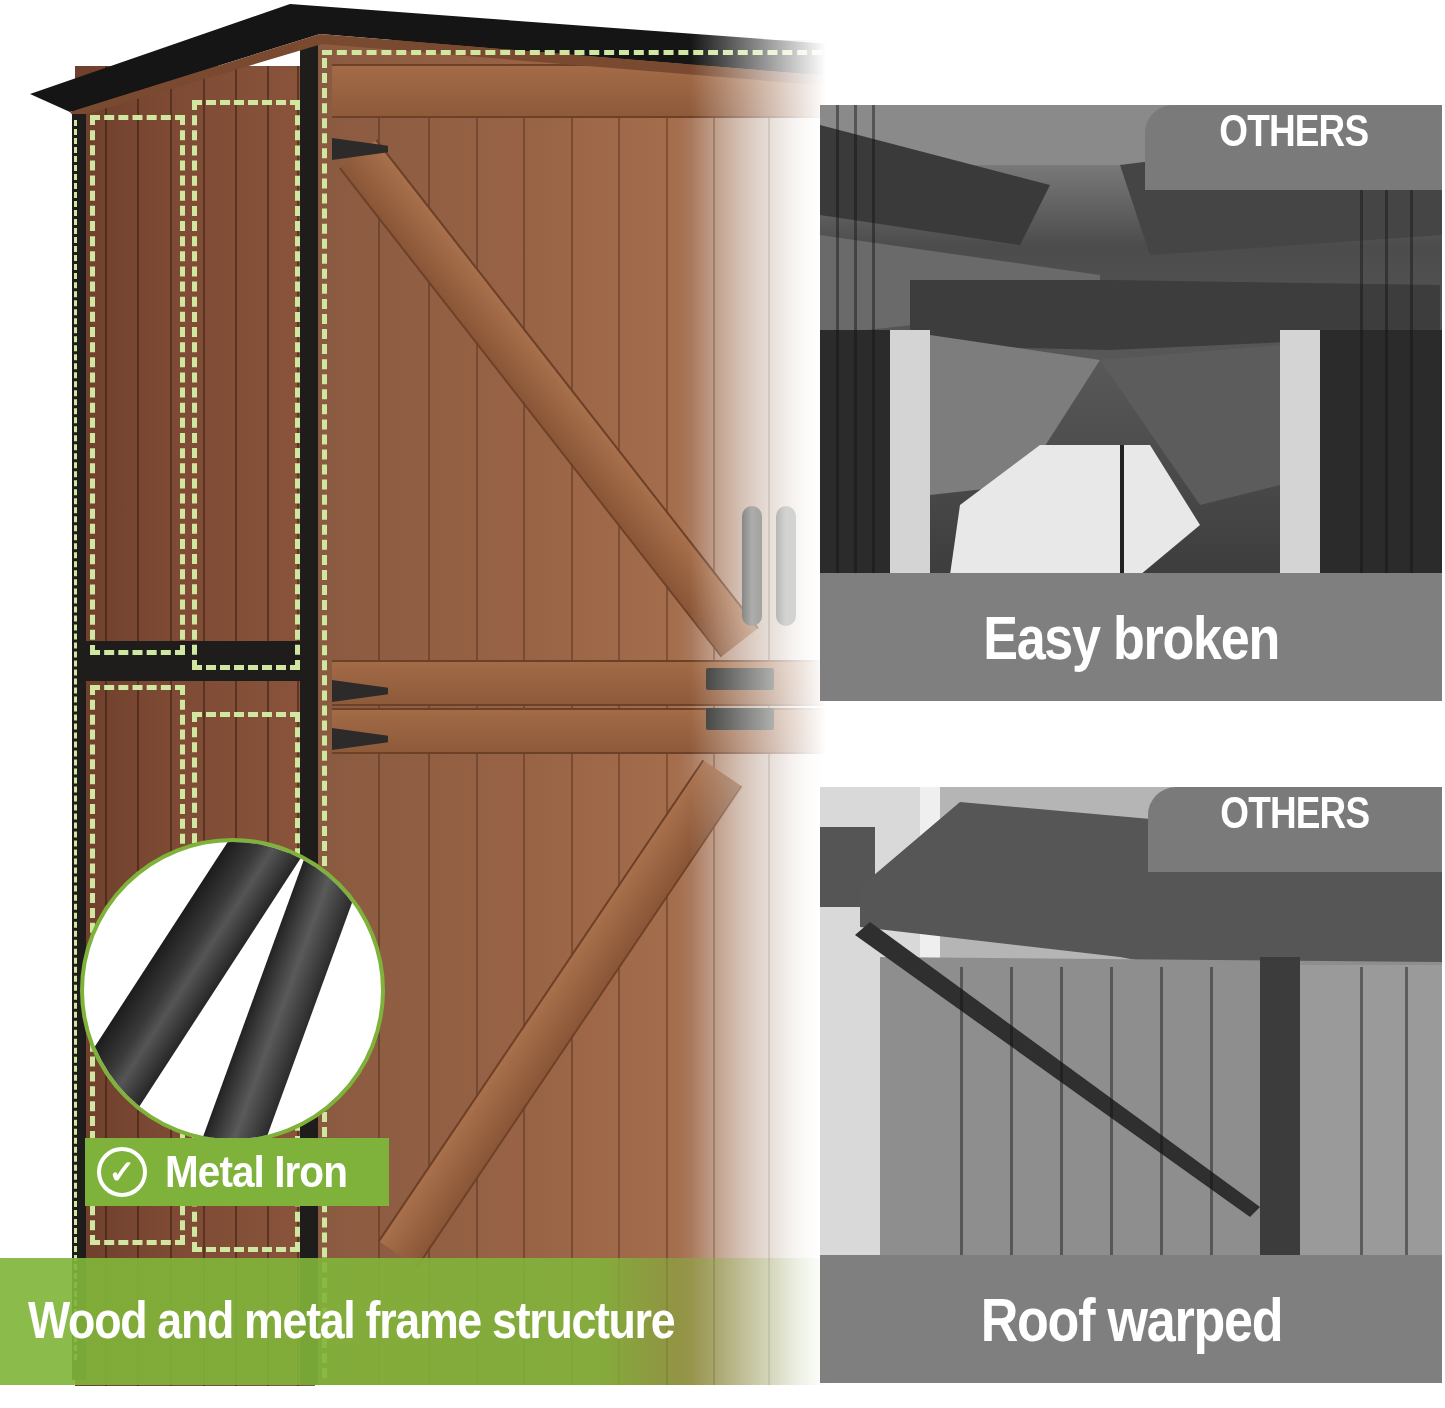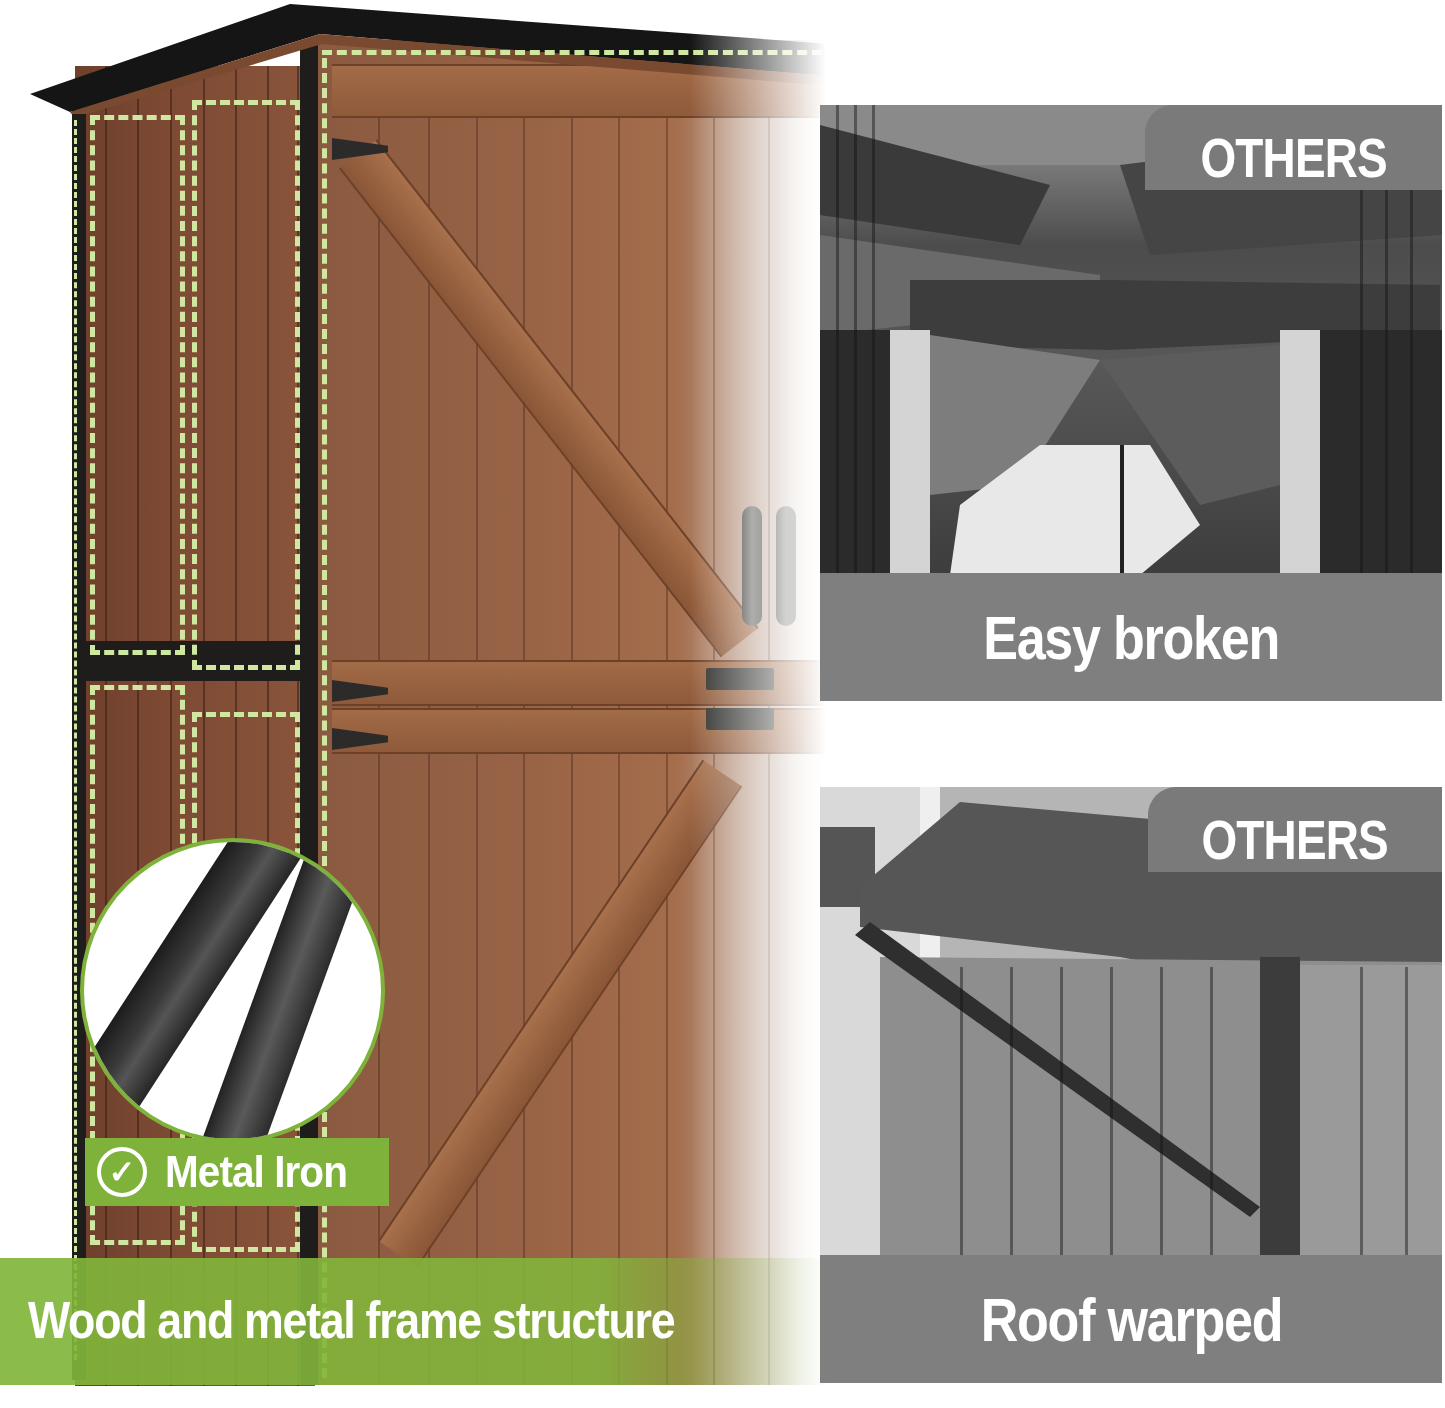--- a/index.html
+++ b/index.html
@@ -27,21 +27,21 @@
   .check{width:50px;height:50px;border-radius:50%;border:4px solid #fff;box-sizing:border-box;margin-left:12px;display:flex;align-items:center;justify-content:center;color:#fff;font-size:32px;font-weight:bold;}
   .metal-text{color:#fff;font-size:44px;font-weight:bold;margin-left:18px;letter-spacing:-1px;transform:scaleX(.92);transform-origin:left;}
   
   .banner{left:0;top:1258px;width:830px;height:127px;background:linear-gradient(90deg,rgba(129,181,58,.92) 0%,rgba(129,181,58,.88) 72%,rgba(129,181,58,.3) 88%,rgba(255,255,255,0) 100%);}
   .banner-text{left:28px;top:1290px;color:#fff;font-size:52px;font-weight:bold;letter-spacing:-1.5px;white-space:nowrap;transform:scaleX(.86);transform-origin:left;}
   
   .photo{left:820px;width:622px;background:#555;overflow:hidden;}
   .photo1{top:105px;height:470px;background:linear-gradient(180deg,#9a9a9a 0%,#4c4c4c 30%,#585858 55%,#3d3d3d 100%);}
   .photo2{top:787px;height:470px;background:linear-gradient(180deg,#cfcfcf 0%,#9d9d9d 20%,#8a8a8a 60%,#7c7c7c 100%);}
   .stripe{position:absolute;top:0;bottom:0;width:3px;background:rgba(20,20,20,.45);}
-  .badge{background:#7a7a7a;border-top-left-radius:28px;display:flex;align-items:flex-end;justify-content:center;color:#fff;font-size:56px;font-weight:bold;letter-spacing:-1px;}
+  .badge{background:#7a7a7a;border-top-left-radius:28px;display:flex;align-items:flex-start;justify-content:center;color:#fff;font-size:45px;font-weight:bold;letter-spacing:-1px;}
   .badge span{display:inline-block;transform:scaleX(.82);}
   .caption{left:820px;width:622px;height:128px;background:#7f7f7f;display:flex;align-items:center;justify-content:center;color:#fff;font-size:62px;font-weight:bold;letter-spacing:-1.5px;}
   .caption span{display:inline-block;transform:scaleX(.84);}
 </style>
 </head>
 <body>
 
 <div class="abs" style="left:0;top:0;width:830px;height:1408px;">
 
   <div class="abs side-wall">

